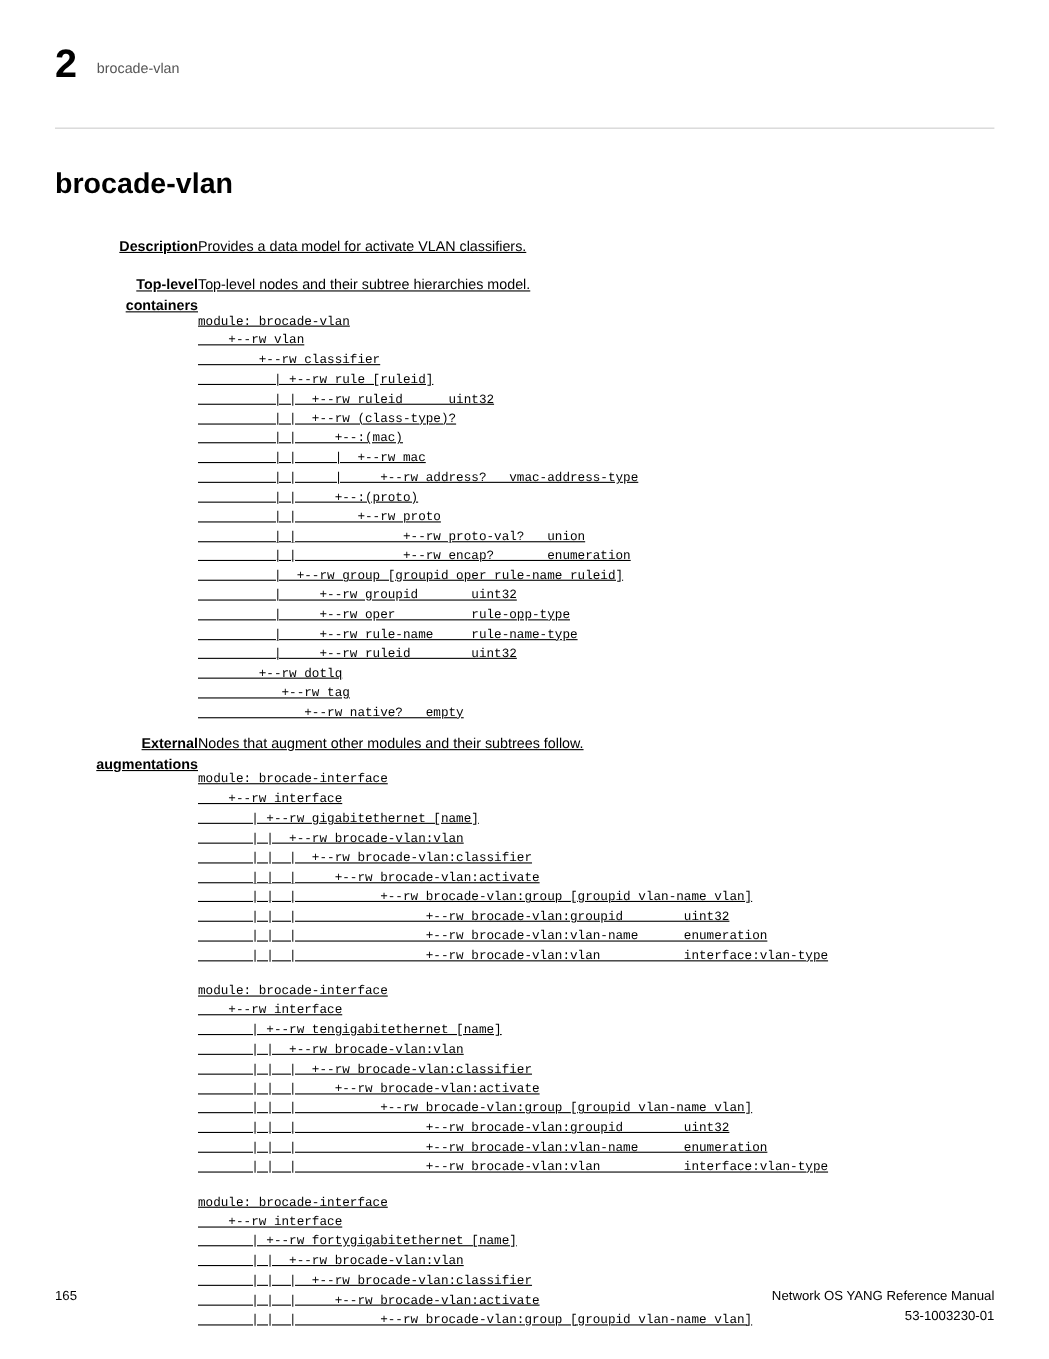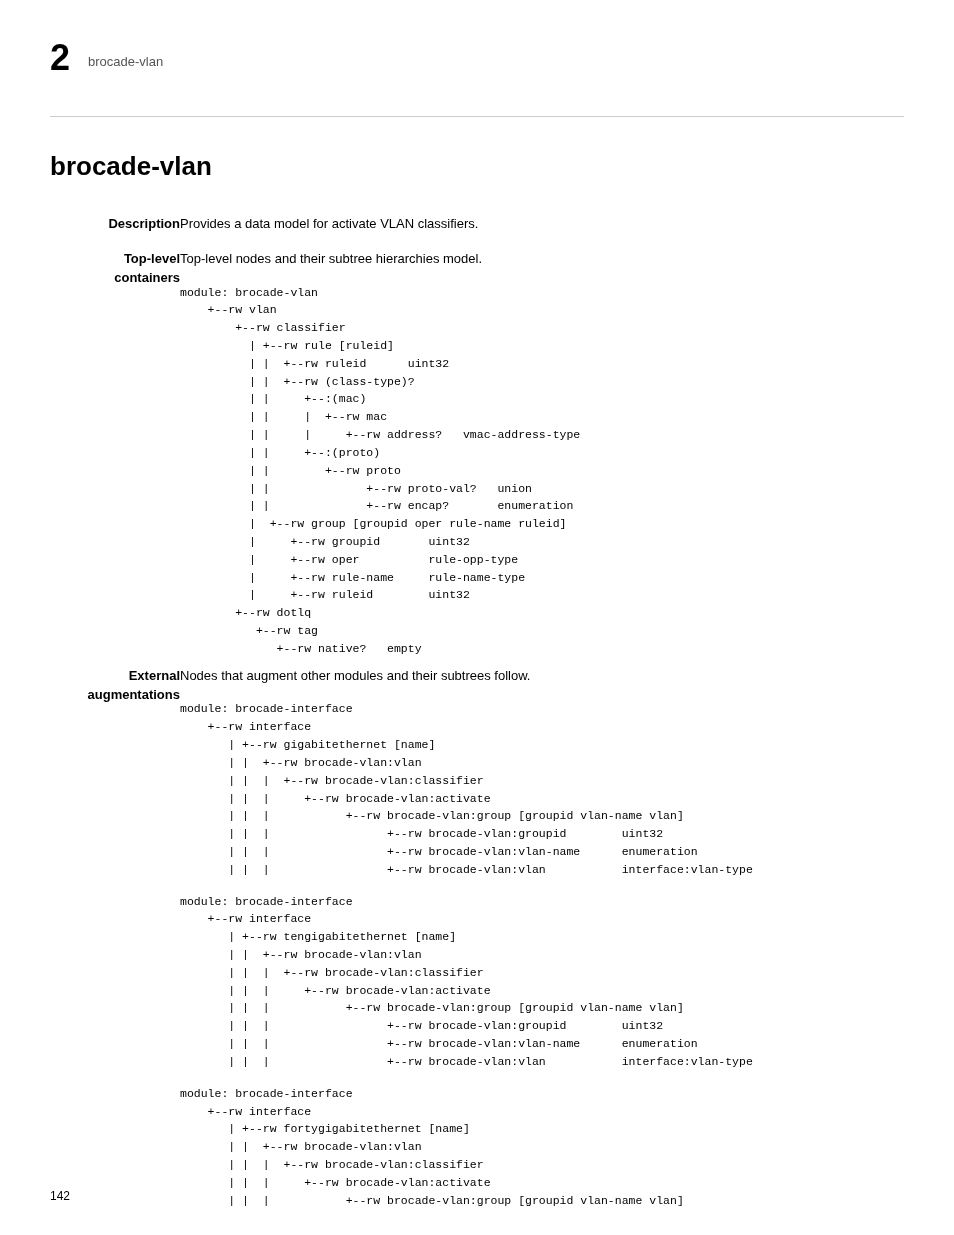--- a/index.html
+++ b/index.html
@@ -37,20 +37,21 @@
       font-size: 26px;
       font-weight: bold;
       color: #000;
       margin-bottom: 24px;
       border-bottom: none;
     }
 
     .content-table {
       width: 100%;
       border-collapse: collapse;
+      text-decoration: underline;
     }
 
     .content-table td {
       vertical-align: top;
       padding: 4px 0;
     }
 
     .label-cell {
       width: 130px;
       font-weight: bold;
@@ -190,14 +191,18 @@
        | |  +--rw brocade-vlan:vlan
        | |  |  +--rw brocade-vlan:classifier
        | |  |     +--rw brocade-vlan:activate
        | |  |           +--rw brocade-vlan:group [groupid vlan-name vlan]</div>
     </td>
   </tr>
 </tbody>
   </table>
 
 <div class="page-footer">
-  <span>142</span>
+  <span>165</span>
+  <span class="footer-right">
+    <span>Network OS YANG Reference Manual</span><br>
+    <span>53-1003230-01</span>
+  </span>
 </div>
 
 </body></html>

